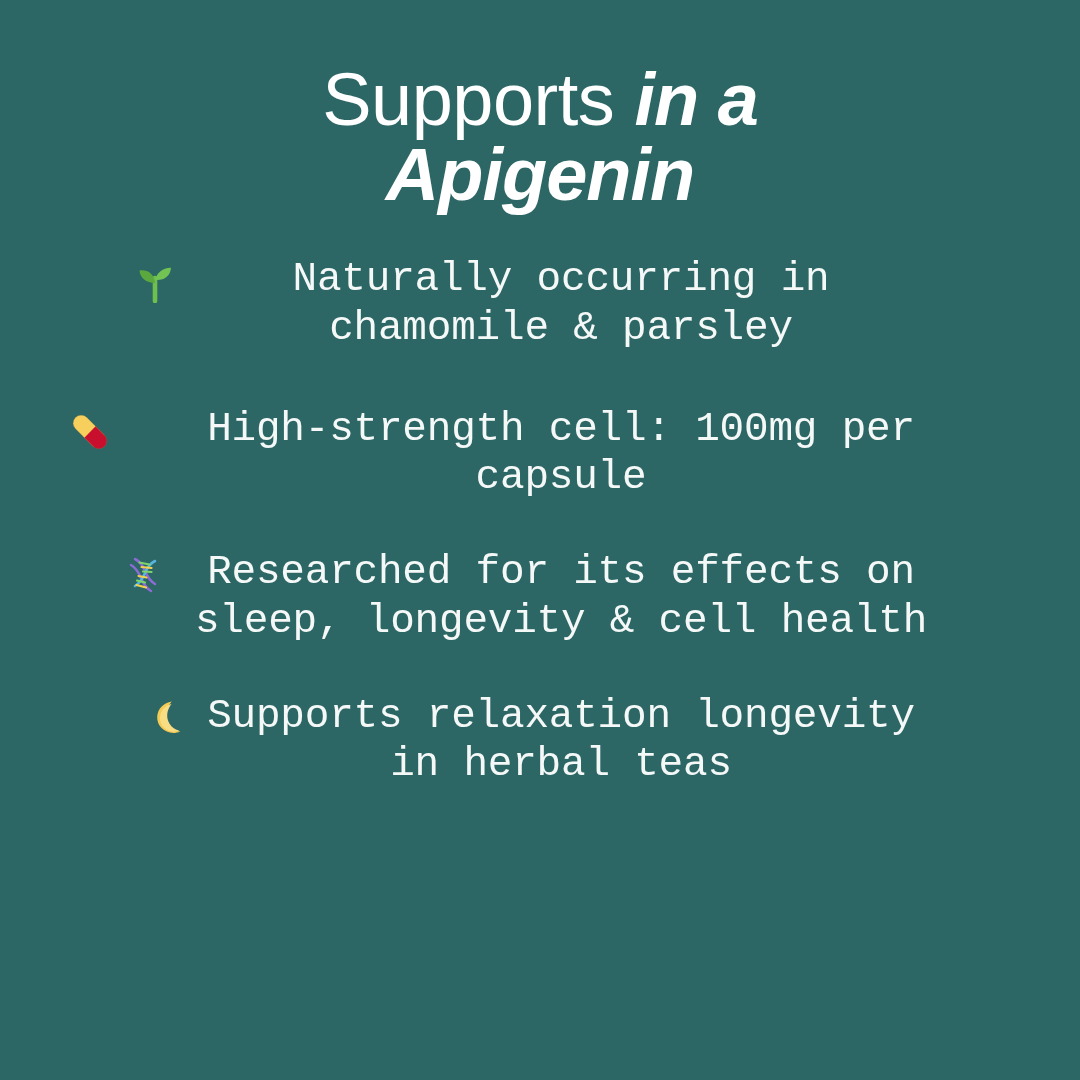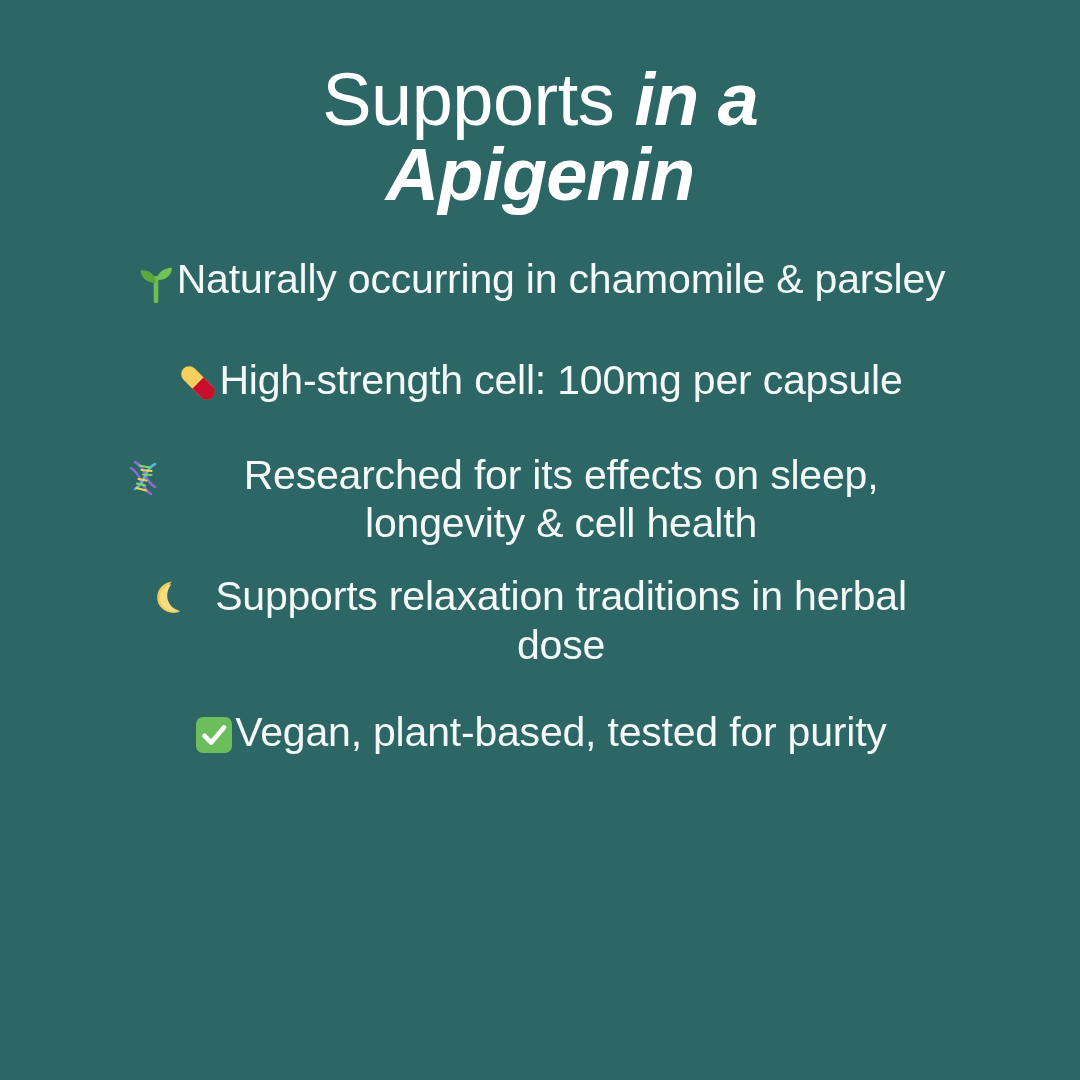--- a/index.html
+++ b/index.html
@@ -53,20 +53,21 @@
     display: flex;
     flex-direction: column;
     align-items: center;
   }
   .bullet {
     width: 960px;
     margin-bottom: 30px;
     display: flex;
     justify-content: center;
     align-items: flex-start;
+    font-family: Liberation Mono, monospace;
   }
   .bullet:last-child { margin-bottom: 0; }
 
   .bullet-icon {
     flex: 0 0 auto;
     width: 42px;
     height: 42px;
     position: relative;
     margin-top: 6px;
   }
@@ -98,21 +99,21 @@
   svg { display: block; }
 
   
   .b1 .bullet-text { max-width: 770px; }
   .b2 .bullet-text { max-width: 900px; }
   .b3 .bullet-text { max-width: 790px; }
   .b4 .bullet-text { max-width: 740px; }
   .b5 .bullet-text { max-width: 860px; }
 
   .b2 { margin-top: 22px; margin-bottom: 46px; }
-  .b3 { margin-bottom: 24px; }
+  .b3 { margin-bottom: 46px; }
   .b4 { margin-bottom: 38px; }
 </style>
 </head>
 <body>
 
 <div class="poster">
 
   <div class="title-block">
     <span class="title-line"><span class="title-regular">Supports </span><span class="title-emph">in a</span></span>
     <span class="title-line title-emph">Apigenin</span>
@@ -167,27 +168,18 @@
       <span class="bullet-text">Researched for its effects on sleep, longevity &amp; cell health</span>
     </div>
 
     <div class="bullet b4">
       <span class="bullet-icon icon-moon">
         <svg width="42" height="42" viewBox="0 0 42 42" aria-hidden="true">
           <path d="M31.5 33.5 C19.5 38.5 7.5 30 8.2 18.6 C8.7 10.6 14.8 4.6 22.8 3.5 C16.8 9.5 15.2 18.4 19.2 25.2 C22 30 26.5 32.9 31.5 33.5 Z" fill="#F3CB55"></path>
           <path d="M30.5 32.5 C20.5 36.5 10.5 29.5 11 19.5 C11.4 12.8 16 7.6 22.5 6 C17.8 11.8 16.8 19.4 20.4 25.4 C22.8 29.4 26.3 31.8 30.5 32.5 Z" fill="#F9DD84"></path>
         </svg>
       </span>
-      <span class="bullet-text">Supports relaxation traditions in herbal dose</span>
+      <span class="bullet-text">Supports relaxation longevity in herbal teas</span>
     </div>
 
-    <div class="bullet b5">
-      <span class="bullet-icon icon-check">
-        <svg width="42" height="42" viewBox="0 0 42 42" aria-hidden="true">
-          <rect x="3" y="3" width="36" height="36" rx="7" ry="7" fill="#6CBE5C"></rect>
-          <path d="M11.5 21.8 L18.2 28.5 L31 13.5" fill="none" stroke="#FFFFFF" stroke-width="4.6" stroke-linecap="round" stroke-linejoin="round"></path>
-        </svg>
-      </span>
-      <span class="bullet-text">Vegan, plant-based, tested for purity</span>
-    </div>
 
   </div>
 </div>
 
 </body></html>

